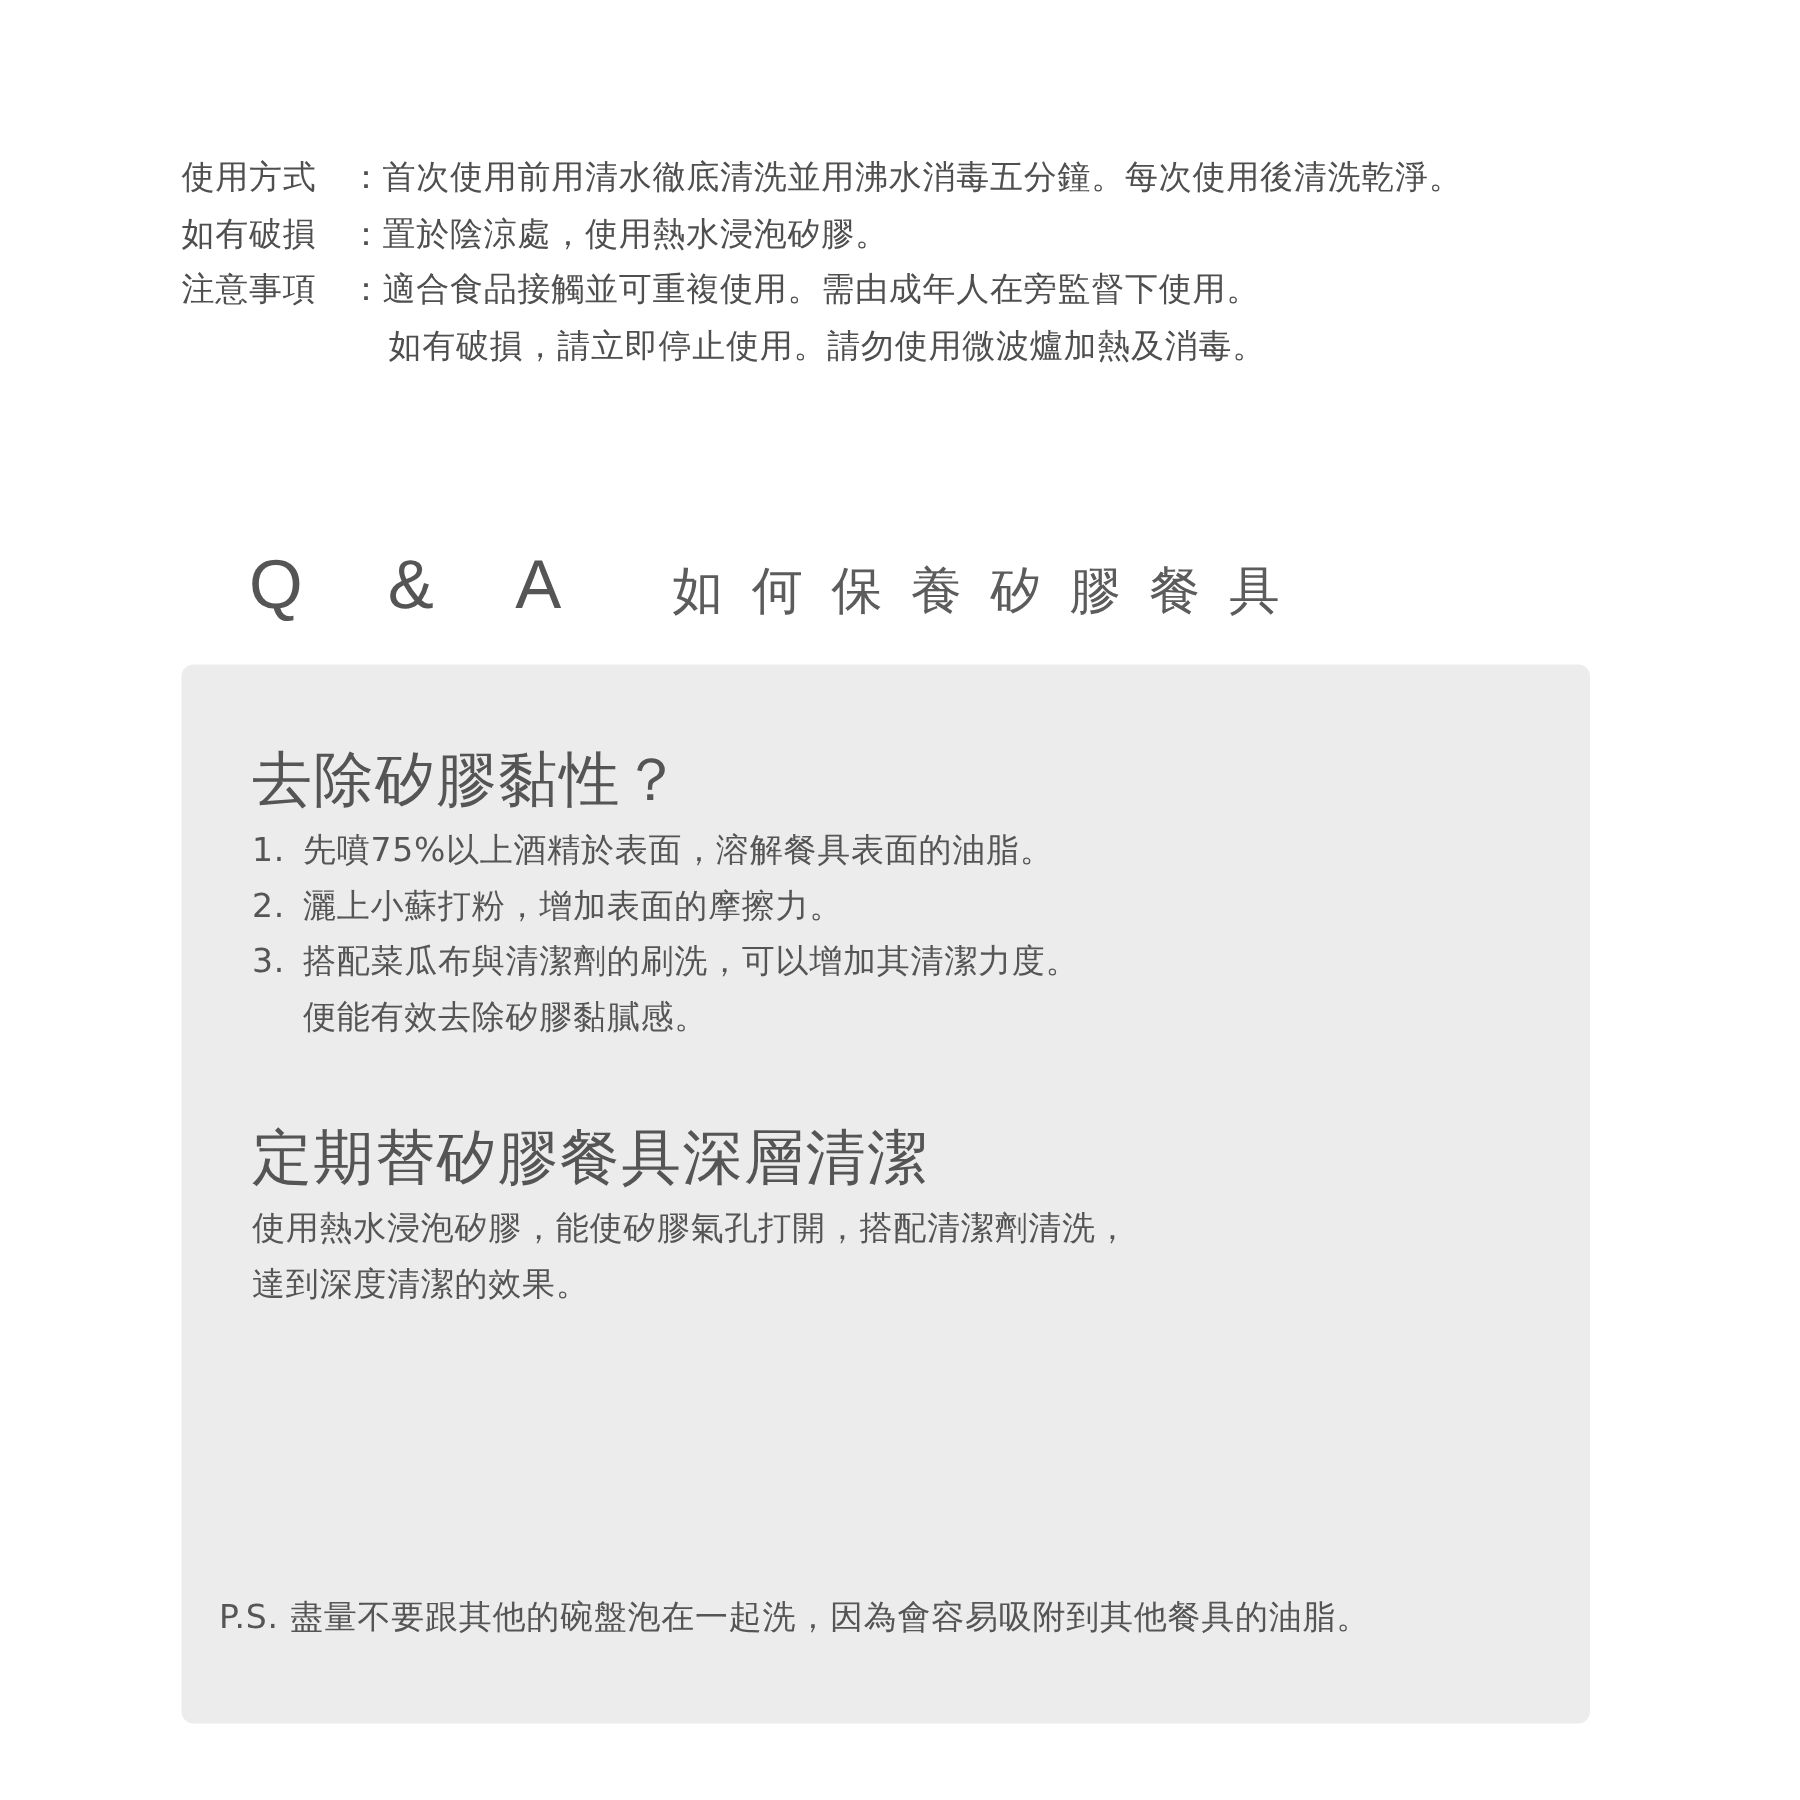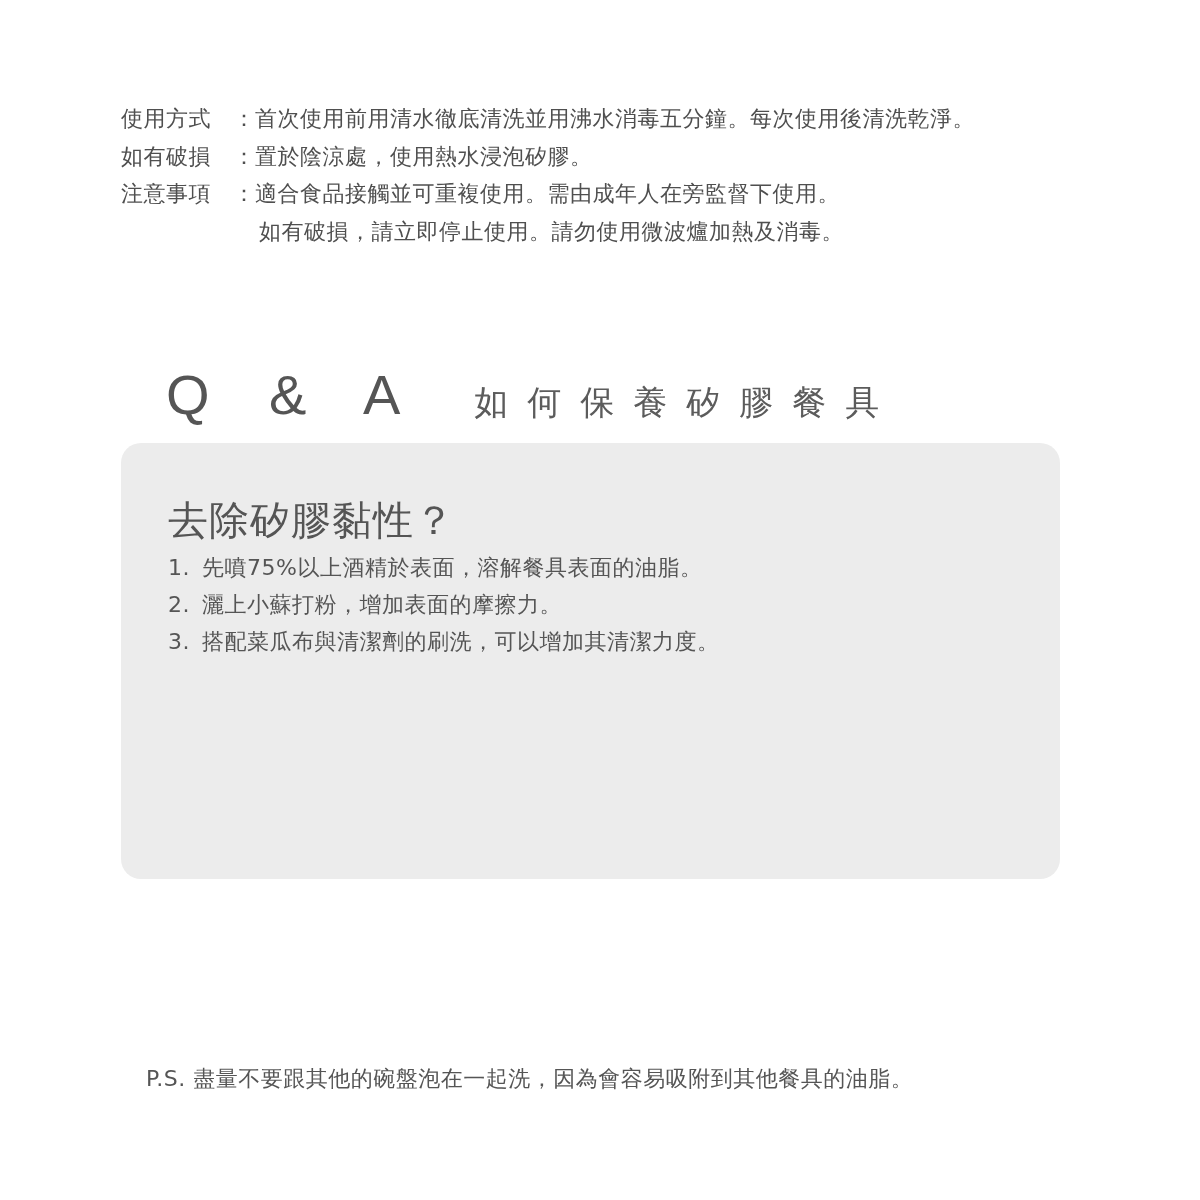--- a/index.html
+++ b/index.html
@@ -43,39 +43,39 @@
     .qa-title {
       position: absolute;
       left: 166px;
       top: 362px;
       display: flex;
       align-items: baseline;
       white-space: nowrap;
     }
     .qa-letters {
       font-family: "Liberation Sans", "DejaVu Sans", sans-serif;
-      font-size: 56px;
+      font-size: 46px;
       color: #555555;
       letter-spacing: 22px;
       font-weight: 400;
     }
     .qa-subtitle {
       margin-left: 52px;
       font-size: 34px;
       color: #5c5c5c;
       letter-spacing: 19px;
     }
     .card {
       position: absolute;
       left: 121px;
       top: 443px;
       width: 939px;
-      height: 436px;
+      height: 706px;
       background: #ececec;
-      border-radius: 20px;
+      border-radius: 8px;
     }
     .section {
       position: absolute;
       left: 47px;
     }
     .section-1 { top: 50px; }
     .section-2 { top: 302px; }
     .section-heading {
       font-size: 40px;
       line-height: 54px;
@@ -150,18 +150,26 @@
         <span>先噴75%以上酒精於表面，溶解餐具表面的油脂。</span>
       </div>
       <div class="list-item">
         <span class="list-num">2.</span>
         <span>灑上小蘇打粉，增加表面的摩擦力。</span>
       </div>
       <div class="list-item">
         <span class="list-num">3.</span>
         <span>搭配菜瓜布與清潔劑的刷洗，可以增加其清潔力度。</span>
       </div>
+      <div class="list-cont">便能有效去除矽膠黏膩感。</div>
     </div>
   </div>
 
+  <div class="section section-2">
+    <div class="section-heading">定期替矽膠餐具深層清潔</div>
+    <div class="section-body">
+      <div>使用熱水浸泡矽膠，能使矽膠氣孔打開，搭配清潔劑清洗，</div>
+      <div>達到深度清潔的效果。</div>
+    </div>
+  </div>
 </div>
 
 <div class="ps-note">P.S. 盡量不要跟其他的碗盤泡在一起洗，因為會容易吸附到其他餐具的油脂。</div>
 
 </body></html>

